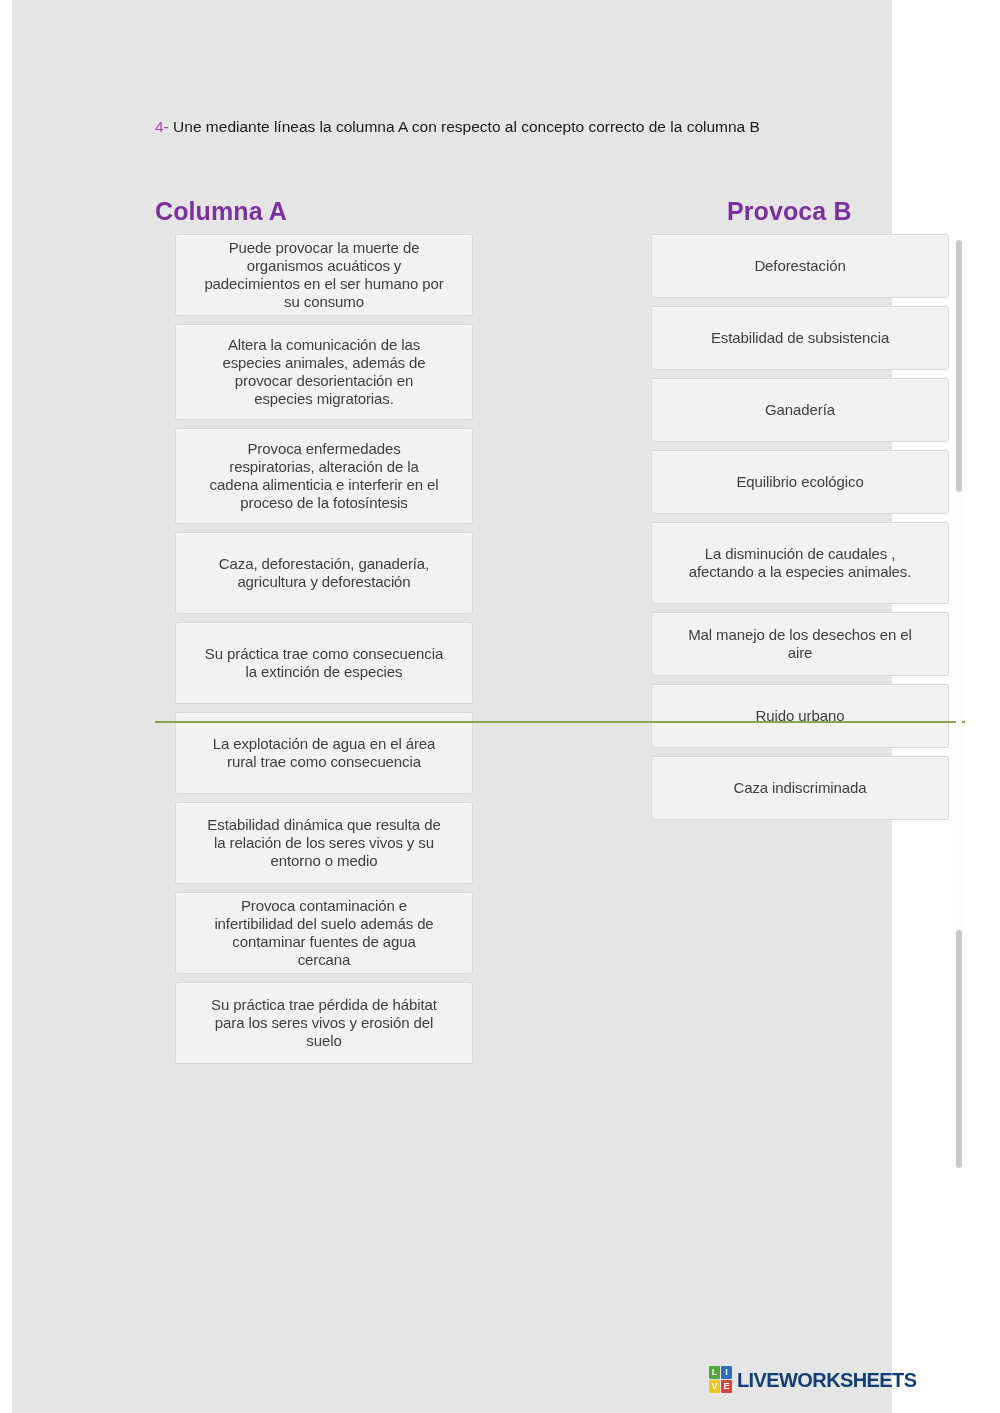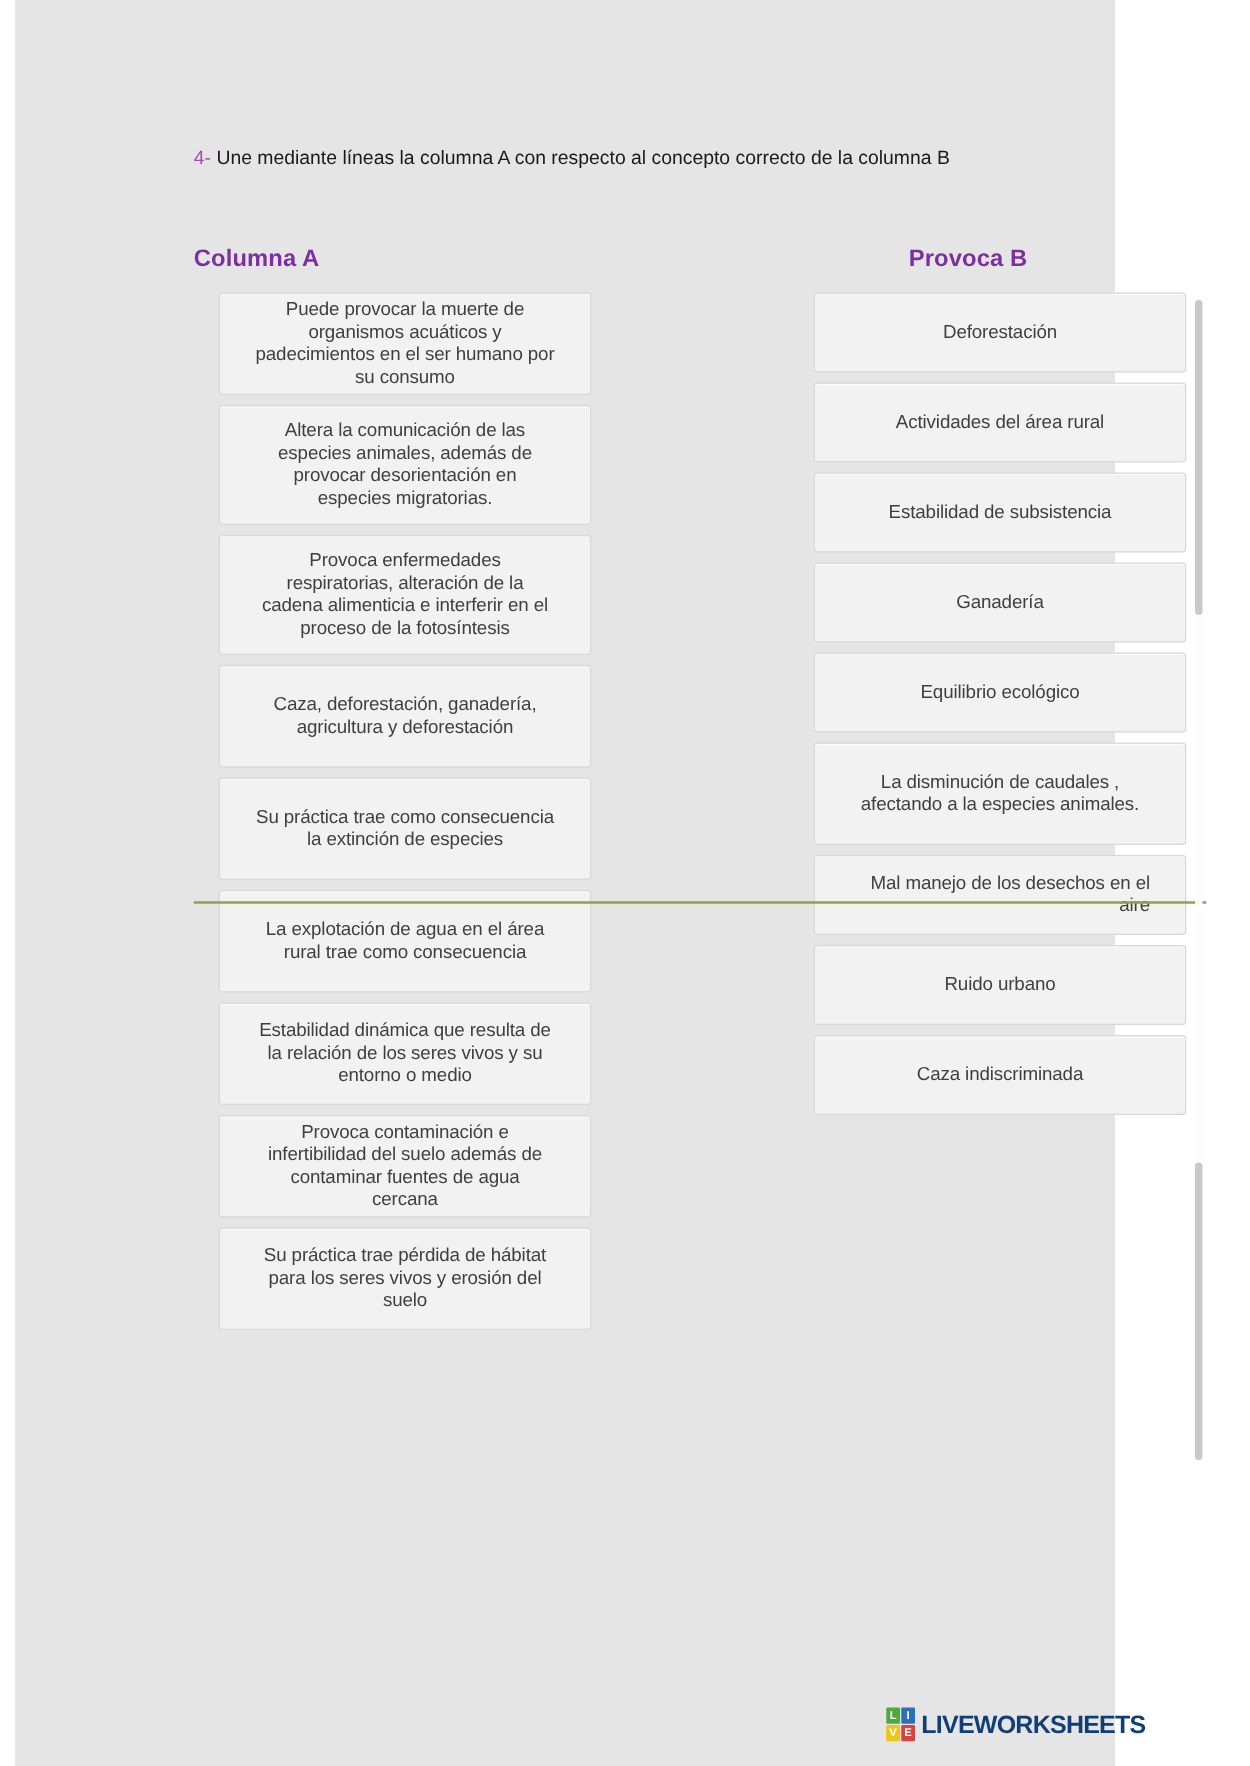--- a/index.html
+++ b/index.html
@@ -38,21 +38,21 @@
     white-space: nowrap;
   }
   .instruction .qnum {
     color: #a34ab0;
     font-weight: 400;
   }
 
   
   .col-heading {
     position: absolute;
-    font-size: 19px;
+    font-size: 25px;
     font-weight: bold;
     color: #7b2fa0;
     letter-spacing: 0.1px;
   }
   #heading-a { left: 143px; top: 197px; }
   #heading-b { left: 715px; top: 197px; }
 
   
   .exercise {
     position: absolute;
@@ -83,21 +83,21 @@
     text-align: center;
     padding: 4px 28px;
     margin-bottom: 8px;
     color: #3f3f3f;
     font-size: 15px;
     line-height: 18px;
     letter-spacing: -0.1px;
     cursor: pointer;
     user-select: none;
   }
-  .h-md { height: 64px; text-align: right; }
+  .h-md { height: 64px; }
   .h-lg { height: 82px; }
   .h-xl { height: 96px; }
 
   
   .page-rule {
     position: absolute;
     left: 143px;
     top: 721px;
     width: 810px;
     height: 2px;
@@ -184,21 +184,20 @@
       <div class="opt h-lg">Caza, deforestación, ganadería, agricultura y deforestación</div>
       <div class="opt h-lg">Su práctica trae como consecuencia la extinción de especies</div>
       <div class="opt h-lg">La explotación de agua en el área rural trae como consecuencia</div>
       <div class="opt h-lg">Estabilidad dinámica que resulta de la relación de los seres vivos y su entorno o medio</div>
       <div class="opt h-lg">Provoca contaminación e infertibilidad del suelo además de contaminar fuentes de agua cercana</div>
       <div class="opt h-lg">Su práctica trae pérdida de hábitat para los seres vivos y erosión del suelo</div>
     </div>
 
     <div class="column column-b">
       <div class="opt h-md">Deforestación</div>
-      <div class="opt h-md">Actividades del área rural</div>
       <div class="opt h-md">Estabilidad de subsistencia</div>
       <div class="opt h-md">Ganadería</div>
       <div class="opt h-md">Equilibrio ecológico</div>
       <div class="opt h-lg">La disminución de caudales , afectando a la especies animales.</div>
       <div class="opt h-md">Mal manejo de los desechos en el aire</div>
       <div class="opt h-md">Ruido urbano</div>
       <div class="opt h-md">Caza indiscriminada</div>
     </div>
 
   </div>

